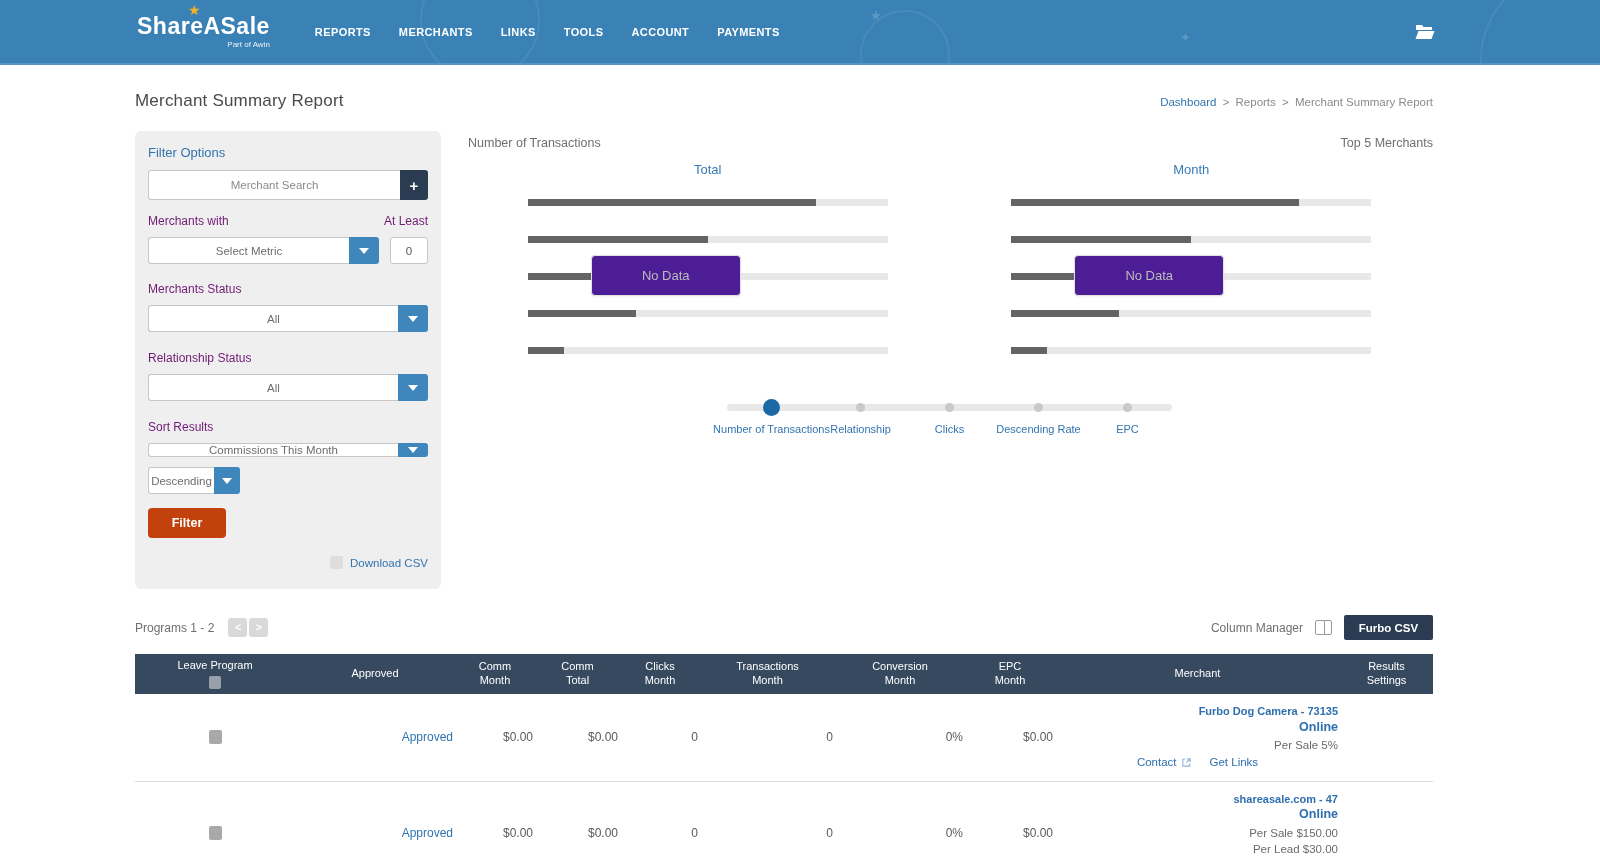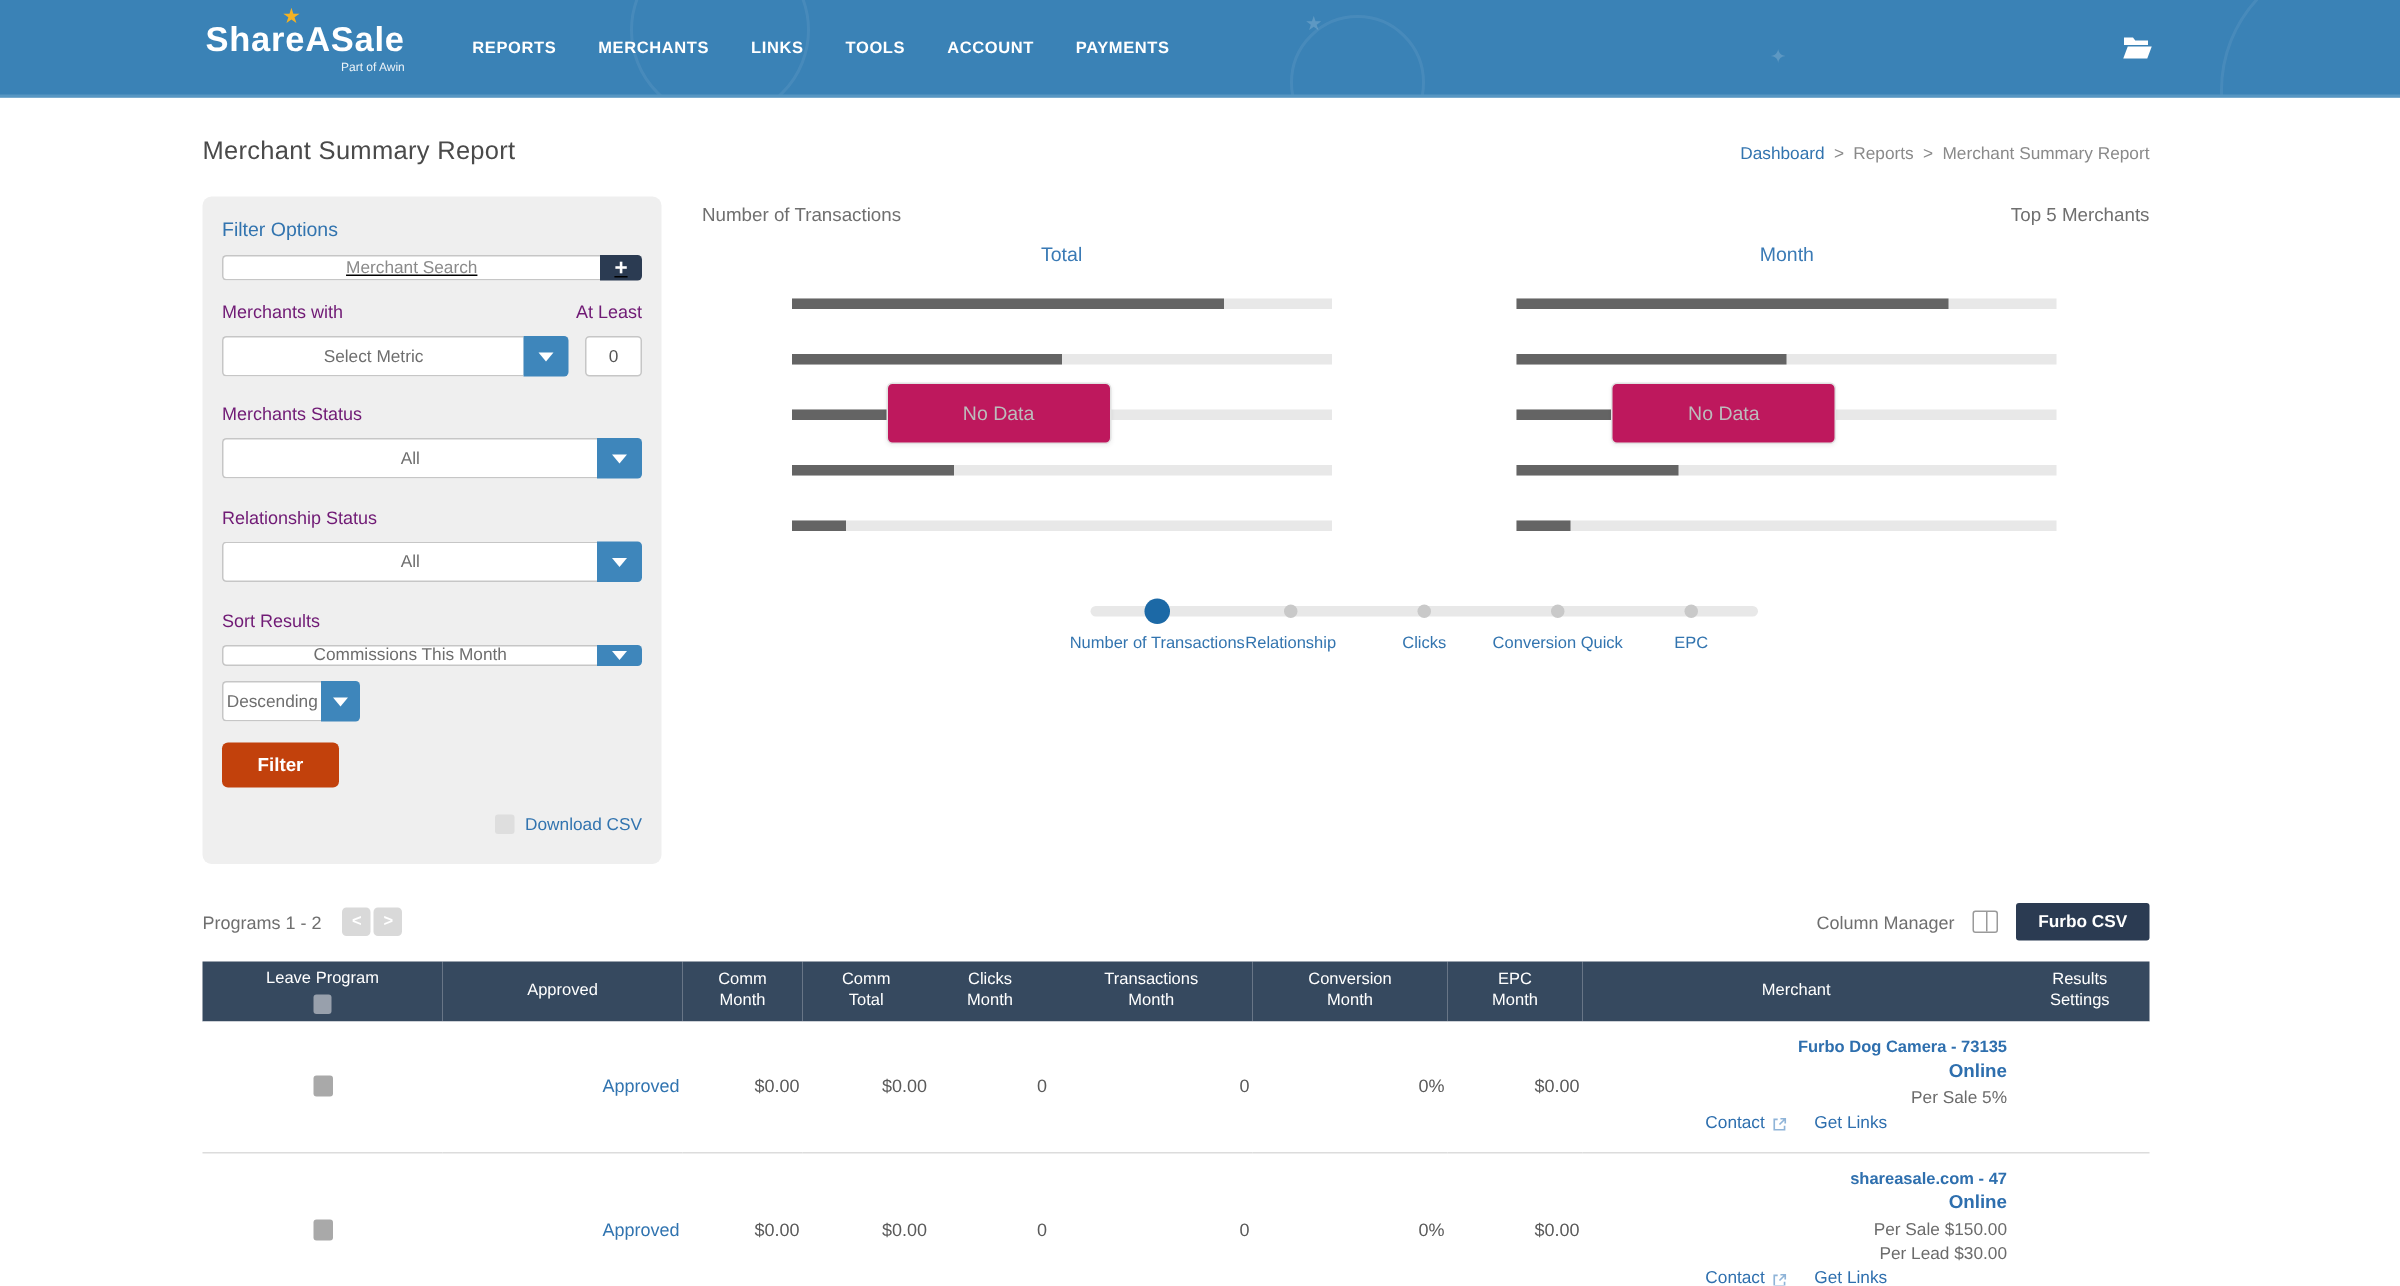--- a/index.html
+++ b/index.html
@@ -27,21 +27,21 @@
   .breadcrumb .bc-link { color:#3274af; cursor:pointer; }
   .bc-sep { margin:0 3px; }
 
   
   .main { display:flex; margin:20px 167px 0 135px; align-items:flex-start; }
 
   
   .filter-panel { width:306px; background:#efefef; border-radius:6px; padding:14px 13px 20px 13px; flex-shrink:0; }
   .fp-title { color:#3274af; font-size:13px; margin-bottom:10px; }
   .fp-label { color:#701a75; font-size:12px; }
-  .search-row { display:flex; height:17px; margin-bottom:14px;text-decoration:underline; }
+  .search-row { display:flex; height:30px; margin-bottom:14px; }
   .search-row input { flex:1; border:1px solid #c6c6c6; border-right:none; border-radius:3px 0 0 3px; text-align:center; font-size:11.5px; color:#555; background:#fff; outline:none; }
   .search-row input::placeholder { color:#8a8a8a; }
   .btn-plus { width:28px; background:#2b3b52; color:#fff; border:none; border-radius:0 3px 3px 0; font-size:15px; font-weight:bold; cursor:pointer; line-height:1; }
   .two-label { display:flex; justify-content:space-between; margin-bottom:9px; }
   .metric-row { display:flex; gap:11px; margin-bottom:18px; }
   .dropdown { display:flex; height:27px; flex:1; cursor:pointer; }
   .dd-box { flex:1; background:#fff; border:1px solid #c6c6c6; border-right:none; border-radius:3px 0 0 3px; display:flex; align-items:center; justify-content:center; font-size:11.5px; color:#6e6e6e; }
   .dd-arrow { width:30px; background:#3e86bb; border-radius:0 3px 3px 0; display:flex; align-items:center; justify-content:center; }
   .dd-arrow::after { content:""; border-left:5px solid transparent; border-right:5px solid transparent; border-top:6px solid #fff; }
   .input-small { width:38px; height:27px; border:1px solid #c6c6c6; border-radius:3px; text-align:center; font-size:11.5px; color:#555; outline:none; }
@@ -58,21 +58,21 @@
   
   .charts { flex:1; margin-left:25px; position:relative; }
   .charts-top { display:flex; justify-content:space-between; font-size:12.5px; color:#6f6f6f; padding:5px 0 0 2px; }
   .charts-row { display:flex; margin-top:12px; }
   .chart-panel { flex:1; }
   .panel-title { text-align:center; color:#3a7ab5; font-size:13px; margin-bottom:22px; }
   .bars { position:relative; width:360px; margin:0 auto; }
   .bar-track { height:7px; background:#e8e8e8; margin-bottom:30px; }
   .bar-track:last-child { margin-bottom:0; }
   .bar-fill { height:100%; background:#646464; }
-  .nodata { position:absolute; left:calc(50% - 42px); transform:translateX(-50%); top:56px; width:150px; height:41px; background:#be185d; border:1px solid #e2e2e2; border-radius:4px; box-shadow:0 1px 3px rgba(0,0,0,.06); display:flex; align-items:center; justify-content:center; color:#bcbcbc; font-size:13px; z-index:2; }
+  .nodata { position:absolute; left:calc(50% - 42px); transform:translateX(-50%); top:56px; width:150px; height:41px; background:#4c1d95; border:1px solid #e2e2e2; border-radius:4px; box-shadow:0 1px 3px rgba(0,0,0,.06); display:flex; align-items:center; justify-content:center; color:#bcbcbc; font-size:13px; z-index:2; }
 
   
   .stepper { width:445px; margin:45px auto 0; position:relative; }
   .stepper-track { position:absolute; top:5px; left:0; right:0; height:7px; background:#e8e8e8; border-radius:4px; }
   .steps { display:flex; position:relative; }
   .step { width:89px; display:flex; flex-direction:column; align-items:center; }
   .dot { border-radius:50%; cursor:pointer; }
   .dot.active { width:17px; height:17px; background:#1c69a6; }
   .dot.idle { width:9px; height:9px; background:#c9c9c9; margin:4px 0; }
   .step-label { margin-top:6px; color:#3274af; font-size:11px; text-align:center; width:120px; margin-left:-15.5px; margin-right:-15.5px; line-height:1.3; cursor:pointer; }
@@ -266,21 +266,21 @@
         <div class="step">
           <div class="dot idle"></div>
           <div class="step-label">Relationship</div>
         </div>
         <div class="step">
           <div class="dot idle"></div>
           <div class="step-label">Clicks</div>
         </div>
         <div class="step">
           <div class="dot idle"></div>
-          <div class="step-label">Conversion Quick</div>
+          <div class="step-label">Descending Rate</div>
         </div>
         <div class="step">
           <div class="dot idle"></div>
           <div class="step-label">EPC</div>
         </div>
       </div>
     </div>
   </section>
 </div>
 

